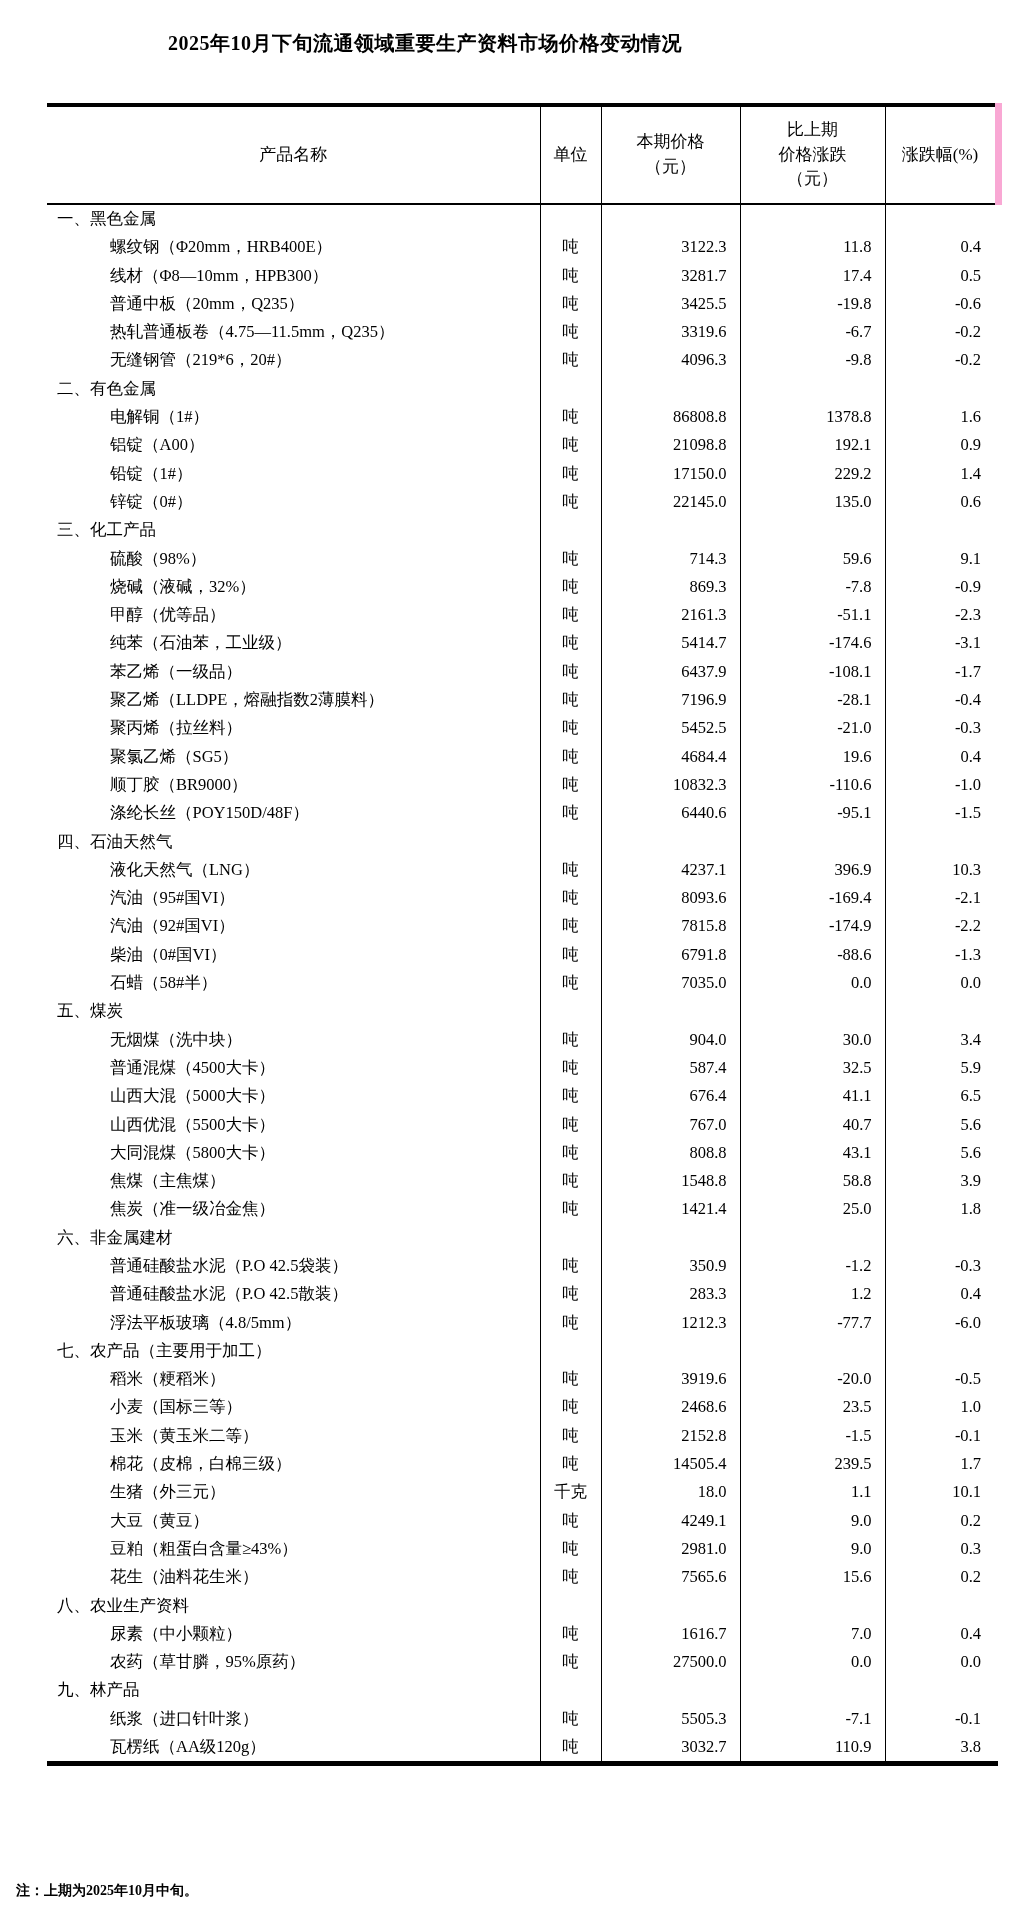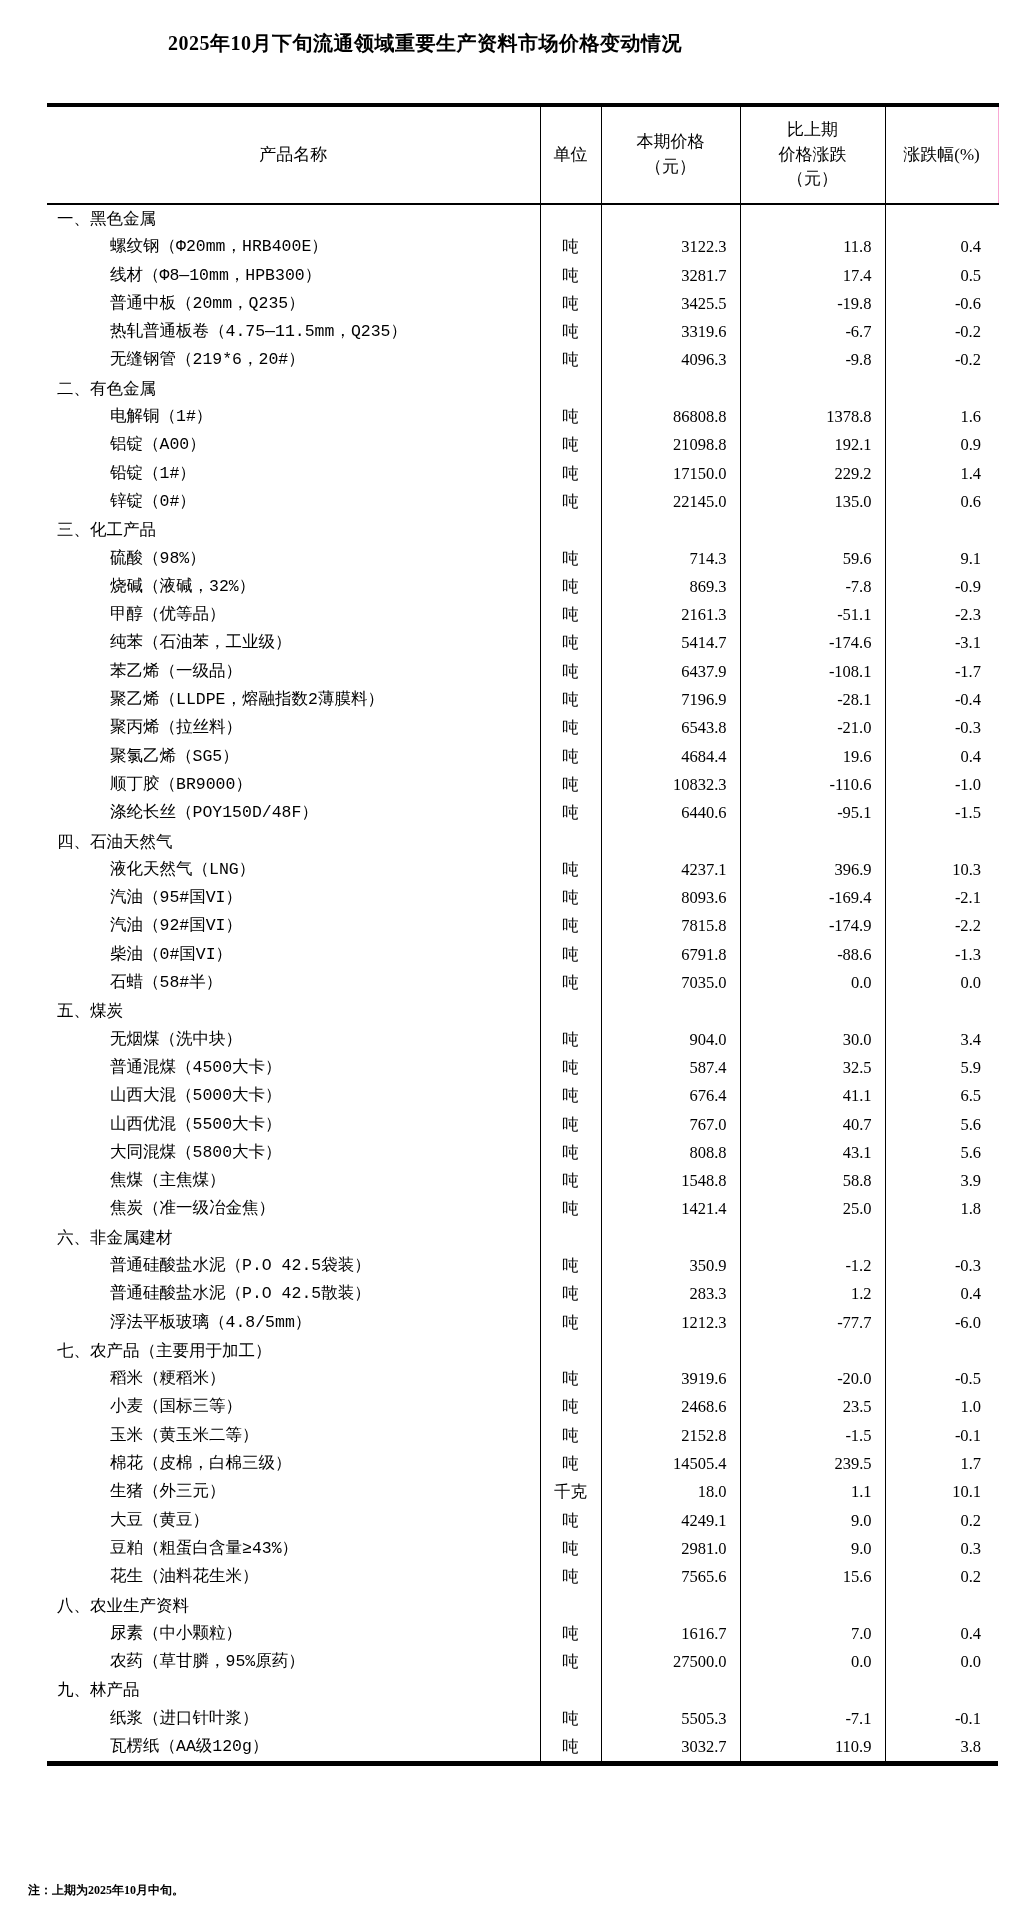--- a/index.html
+++ b/index.html
@@ -46,45 +46,45 @@
     font-size: 17px;
     text-align: center;
     vertical-align: middle;
     height: 96px;
     line-height: 1.45;
     white-space: pre-line;
     border-bottom: 2px solid #000;
     padding: 0;
   }
   thead th + th { border-left: 1px solid #000; }
-  thead th:last-child { border-right: 1px solid #f9a8d4; }
+  thead th:last-child { border-right: 7px solid #f9a8d4; }
 
   tbody td {
     height: 28.3px;
     padding: 0;
     font-size: 16.5px;
     line-height: 28.3px;
     vertical-align: middle;
     overflow: hidden;
     white-space: nowrap;
   }
   tbody td + td { border-left: 1px solid #000; }
 
   td.name { text-align: left; }
-  td.name.item    { padding-left: 63px; font-family: Liberation Mono, monospace; }
+  td.name.item    { padding-left: 63px; }
   td.name.section { padding-left: 10px; }
   td.unit { text-align: center; }
   td.num  { text-align: right; padding-right: 13px; }
   td.num.pct { padding-right: 17px; }
 
   .footnote {
     position: absolute;
-    left: 28px;
+    left: 16px;
     top: 1882px;
-    font-size: 12px;
+    font-size: 14px;
     font-weight: bold;
   }
 </style>
 </head>
 <body>
 
 <div>
 
   <h1 class="page-title">2025年10月下旬流通领域重要生产资料市场价格变动情况</h1>
 
@@ -231,21 +231,21 @@
         <tr>
           <td class="name item">聚乙烯（LLDPE，熔融指数2薄膜料）</td>
           <td class="unit">吨</td>
           <td class="num">7196.9</td>
           <td class="num">-28.1</td>
           <td class="num pct">-0.4</td>
         </tr>
         <tr>
           <td class="name item">聚丙烯（拉丝料）</td>
           <td class="unit">吨</td>
-          <td class="num">6543.8</td>
+          <td class="num">5452.5</td>
           <td class="num">-21.0</td>
           <td class="num pct">-0.3</td>
         </tr>
         <tr>
           <td class="name item">聚氯乙烯（SG5）</td>
           <td class="unit">吨</td>
           <td class="num">4684.4</td>
           <td class="num">19.6</td>
           <td class="num pct">0.4</td>
         </tr>

